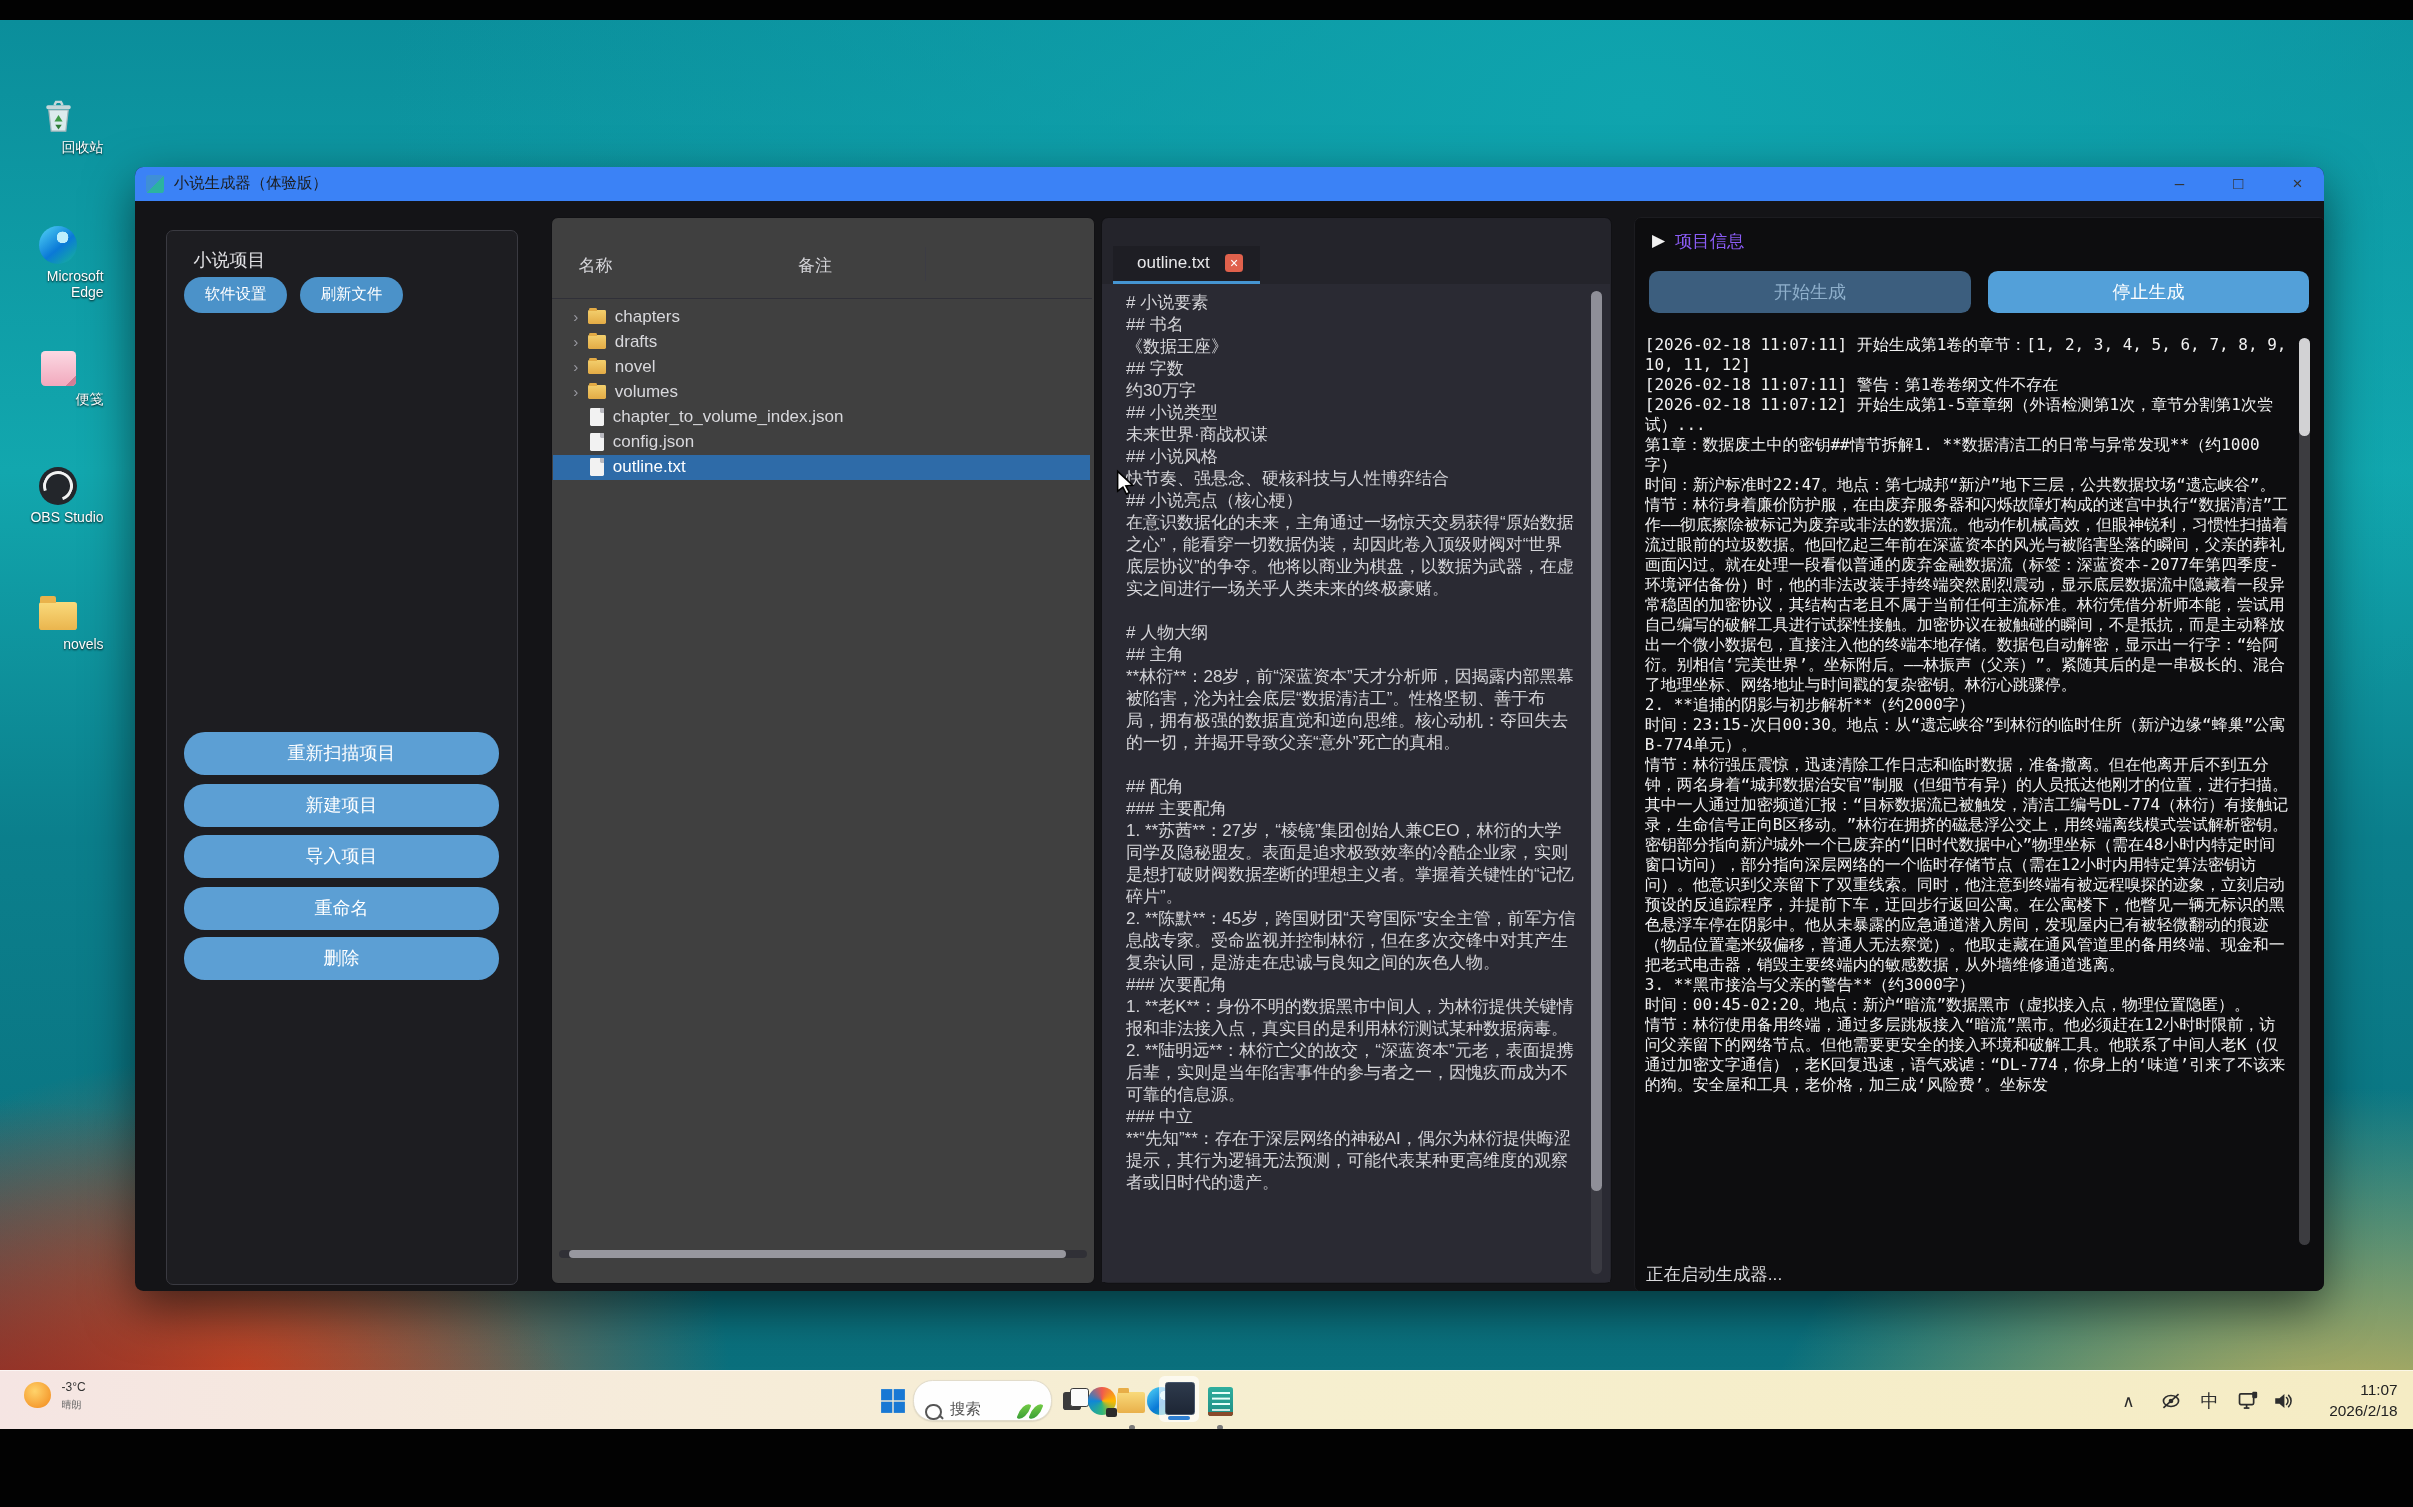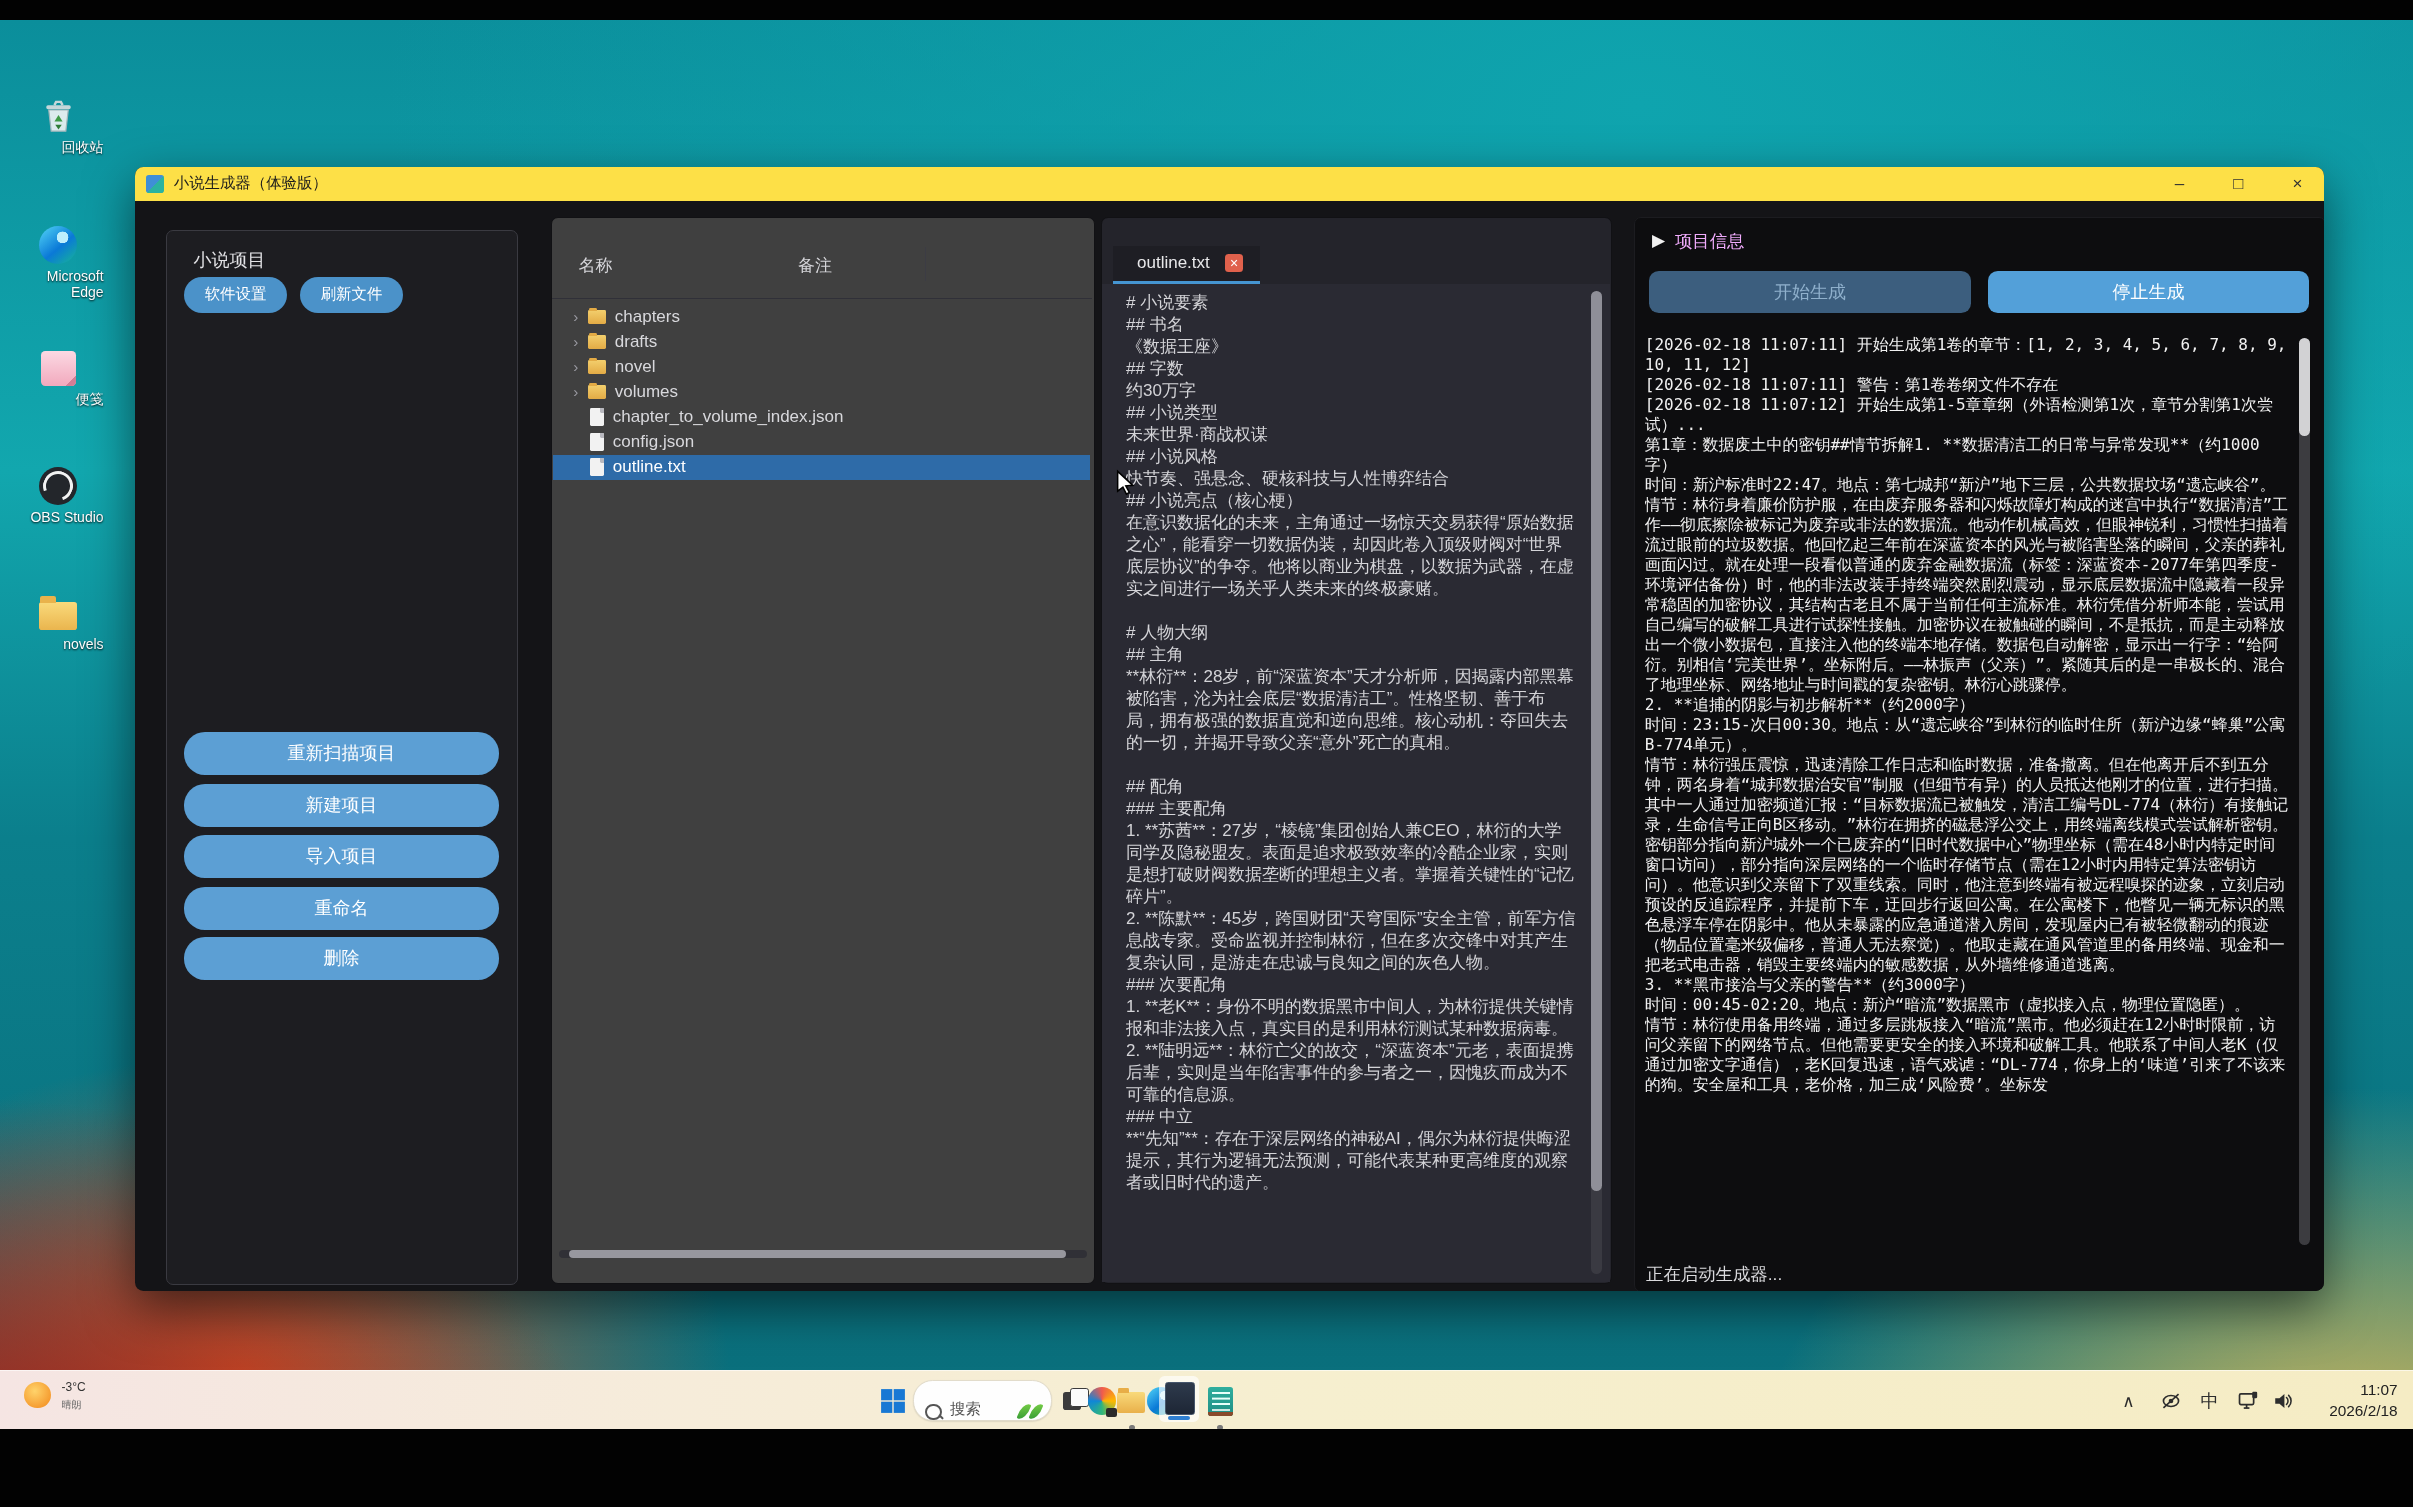--- a/index.html
+++ b/index.html
@@ -32,21 +32,21 @@
      background:linear-gradient(135deg,rgba(0,0,0,0) 50%,#d27e96 50%);border-radius:0 0 4.2px 0;}
   .obs{width:38px;height:38px;border-radius:50%;background:#23262b;display:flex;align-items:center;justify-content:center;}
   .obs-inner{width:24px;height:24px;border:3.5px solid #f2f2f2;border-radius:50%;border-bottom-color:transparent;transform:rotate(25deg);}
   .folder-big{width:38px;height:28px;background:linear-gradient(#f9da7b,#eab54e);border-radius:2.8px;position:relative;margin-top:5.6px;}
   .folder-big::before{content:"";position:absolute;top:-5.6px;left:1.4px;width:15.4px;height:7px;background:#e9b34c;border-radius:2.1px 2.1px 0 0;}
   .bin-svg{width:39px;height:39px;}
 
   
   .window{left:135px;top:147px;width:2189px;height:1124px;border-radius:8.4px;overflow:hidden;
           box-shadow:0 17px 49px rgba(0,0,0,.55);background:#141417;}
-  .titlebar{left:0;top:0;width:2189px;height:34px;background:#fde047;display:flex;align-items:center;}
+  .titlebar{left:0;top:0;width:2189px;height:34px;background:#3b82f6;display:flex;align-items:center;}
   .app-ico{width:18px;height:18px;margin-left:11px;border-radius:2.8px;
            background:linear-gradient(135deg,#3f8fd6 0 50%,#2bb3a0 50%);}
   .title-text{margin-left:9.8px;font-size:15.4px;color:#1c1c1c;}
   .win-ctrls{position:absolute;right:12.6px;top:0;height:34px;display:flex;align-items:center;gap:31px;}
   .win-btn{font-size:17px;color:#333;width:28px;text-align:center;cursor:default;}
 
   
   .panel{border-radius:7px;}
   .left-panel{left:31px;top:63px;width:350px;height:1053px;background:#1d1d21;border:1.4px solid #3a3a41;}
   .mid-panel{left:416px;top:50px;width:542px;height:1065px;background:#404040;border:0.7px solid #111114;}
@@ -88,21 +88,21 @@
   .tab-underline{left:11px;top:63px;width:147px;height:3.5px;background:#4595d2;}
   .edit-body{left:0;top:66px;width:508px;height:998px;background:#2a2a33;}
   .edit-text{left:24px;top:8.4px;width:452px;height:974px;overflow:hidden;white-space:pre-wrap;
              font-size:17px;line-height:22px;color:#d4d4d8;word-break:break-all;}
   .vscroll-track{left:489px;top:7px;width:11px;height:983px;background:#3a3a42;border-radius:5.6px;}
   .vscroll-thumb{left:489px;top:7px;width:11px;height:900px;background:#8f8f98;border-radius:5.6px;}
 
   
   .rp-head{left:17px;top:11px;display:flex;align-items:center;gap:9.8px;}
   .tri{color:#f0f0f0;font-size:17px;}
-  .rp-title{font-size:17.4px;color:#f0abfc;}
+  .rp-title{font-size:17.4px;color:#8b5cf6;}
   .gen-btn{position:absolute;top:53px;height:42px;border-radius:9.8px;font-size:18px;
            display:flex;align-items:center;justify-content:center;}
   .gen-start{left:14px;width:322px;background:#3c5e7e;color:#8fb0cc;}
   .gen-stop{left:353px;width:321px;background:#53a0d9;color:#fff;}
   .log-box{left:9.8px;top:117px;width:645px;height:916px;overflow:hidden;white-space:pre-wrap;
            font-family:"DejaVu Sans Mono",monospace;font-size:16px;line-height:20px;color:#f1f1f1;
            word-break:break-all;}
   .log-scroll-track{left:664px;top:120px;width:11px;height:907px;background:#3c3c40;border-radius:5.6px;}
   .log-scroll-thumb{left:664px;top:120px;width:11px;height:98px;background:#d2d2d4;border-radius:5.6px;}
   .rp-status{left:11px;top:1044px;font-size:17.4px;color:#d9d9dc;}

